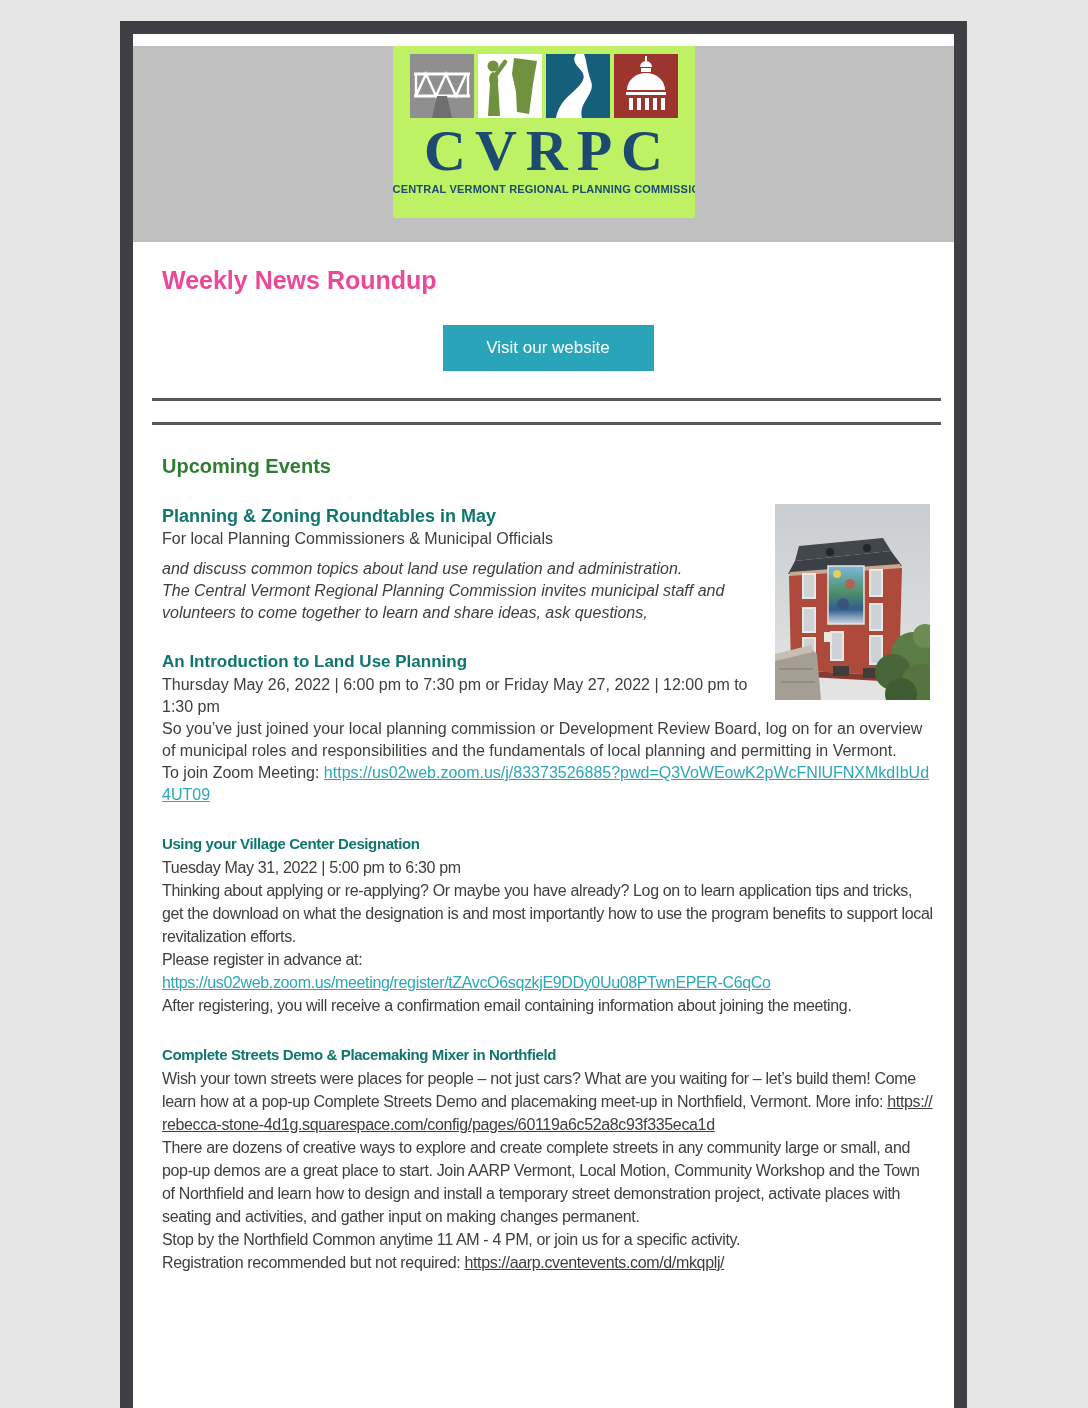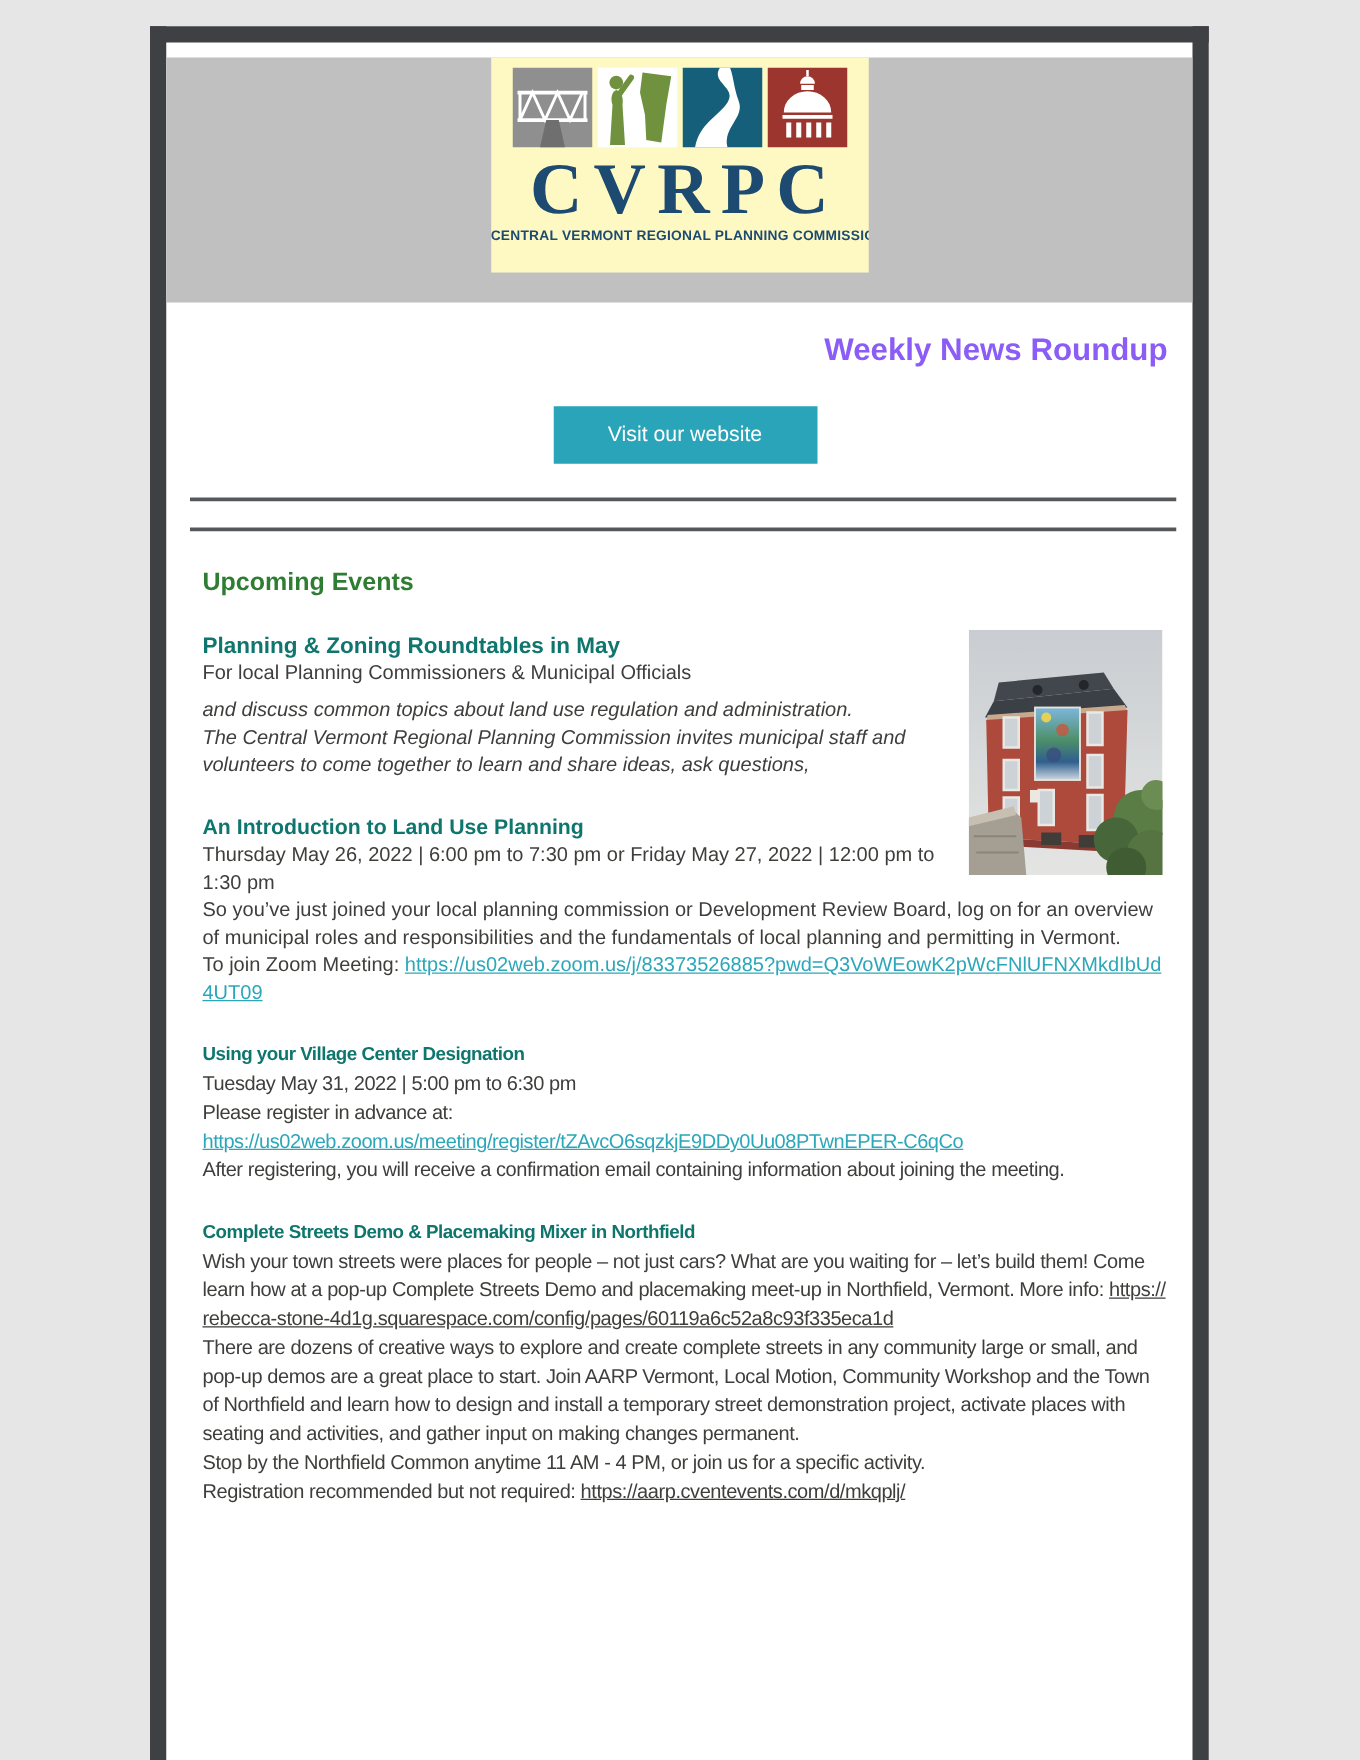--- a/index.html
+++ b/index.html
@@ -6,35 +6,35 @@
   body{
     width:1088px;height:1408px;background:#e6e6e6;position:relative;overflow:hidden;
     font-family:"Liberation Sans", sans-serif;
   }
   .frame{
     position:absolute;left:120px;top:21px;width:847px;height:1387px;
     border:13px solid #3e4043;border-bottom:none;background:#ffffff;
     box-sizing:border-box;overflow:hidden;
   }
   .header-band{height:196px;background:#c0c0c0;}
-  .logo-box{width:302px;height:172px;background:#fef9c3;margin:12px auto 0;overflow:hidden;}
+  .logo-box{width:302px;height:172px;background:#bef264;margin:12px auto 0;overflow:hidden;}
   .logo-panels{display:flex;justify-content:center;gap:4px;padding-top:8px;}
   .logo-panels svg{display:block;}
   .logo-acronym{
     text-align:center;font-family:"Liberation Serif", serif;font-weight:bold;
     font-size:58px;line-height:62px;letter-spacing:9px;color:#1c4a70;margin-top:2px;
     text-indent:9px;
   }
   .logo-tagline{
     text-align:center;font-weight:bold;font-size:11px;letter-spacing:0.2px;
     color:#1c4a70;margin-top:1px;white-space:nowrap;
   }
   .content{padding:0 20px 40px 29px;}
   .masthead-title{
-    text-align:right;color:#8b5cf6;font-weight:bold;font-size:25px;line-height:37px;
+    text-align:left;color:#ec4899;font-weight:bold;font-size:25px;line-height:37px;
     margin:20px 0 0;
   }
   .visit-btn{
     display:block;width:211px;margin:26px auto 0;background:#29a4b9;color:#ffffff;
     text-align:center;font-size:17px;padding:13px 0;text-decoration:none;cursor:pointer;
   }
   .divider{height:3px;background:#55585b;margin:27px -7px 0 -10px;}
   .divider.second{margin-top:21px;}
   .events-heading{color:#2e7d33;font-size:20px;font-weight:bold;margin:30px 0 0;}
   .photo{float:right;width:155px;height:196px;margin:26px 4px 12px 16px;}
@@ -167,20 +167,21 @@
     <div class="section s2">
       <h3>An Introduction to Land Use Planning</h3>
       <p>Thursday May 26, 2022 | 6:00 pm to 7:30 pm or Friday May 27, 2022 | 12:00 pm to 1:30 pm</p>
       <p>So you’ve just joined your local planning commission or Development Review Board, log on for an overview of municipal roles and responsibilities and the fundamentals of local planning and permitting in Vermont.</p>
       <p><span>To join Zoom Meeting: </span><a class="link-teal">https://us02web.zoom.us/j/83373526885?pwd=Q3VoWEowK2pWcFNlUFNXMkdIbUd4UT09</a></p>
     </div>
 
     <div class="section s3 narrow">
       <h3>Using your Village Center Designation</h3>
       <p>Tuesday May 31, 2022 | 5:00 pm to 6:30 pm</p>
+      <p>Thinking about applying or re-applying? Or maybe you have already? Log on to learn application tips and tricks, get the download on what the designation is and most importantly how to use the program benefits to support local revitalization efforts.</p>
       <p>Please register in advance at:</p>
       <p><a class="link-teal">https://us02web.zoom.us/meeting/register/tZAvcO6sqzkjE9DDy0Uu08PTwnEPER-C6qCo</a></p>
       <p>After registering, you will receive a confirmation email containing information about joining the meeting.</p>
     </div>
 
     <div class="section s4 narrow">
       <h3>Complete Streets Demo &amp; Placemaking Mixer in Northfield</h3>
       <p><span>Wish your town streets were places for people – not just cars? What are you waiting for – let’s build them! Come learn how at a pop-up Complete Streets Demo and placemaking meet-up in Northfield, Vermont. More info: </span><a class="link-dark">https://rebecca-stone-4d1g.squarespace.com/config/pages/60119a6c52a8c93f335eca1d</a></p>
       <p>There are dozens of creative ways to explore and create complete streets in any community large or small, and pop-up demos are a great place to start. Join AARP Vermont, Local Motion, Community Workshop and the Town of Northfield and learn how to design and install a temporary street demonstration project, activate places with seating and activities, and gather input on making changes permanent.</p>
       <p>Stop by the Northfield Common anytime 11 AM - 4 PM, or join us for a specific activity.</p>

